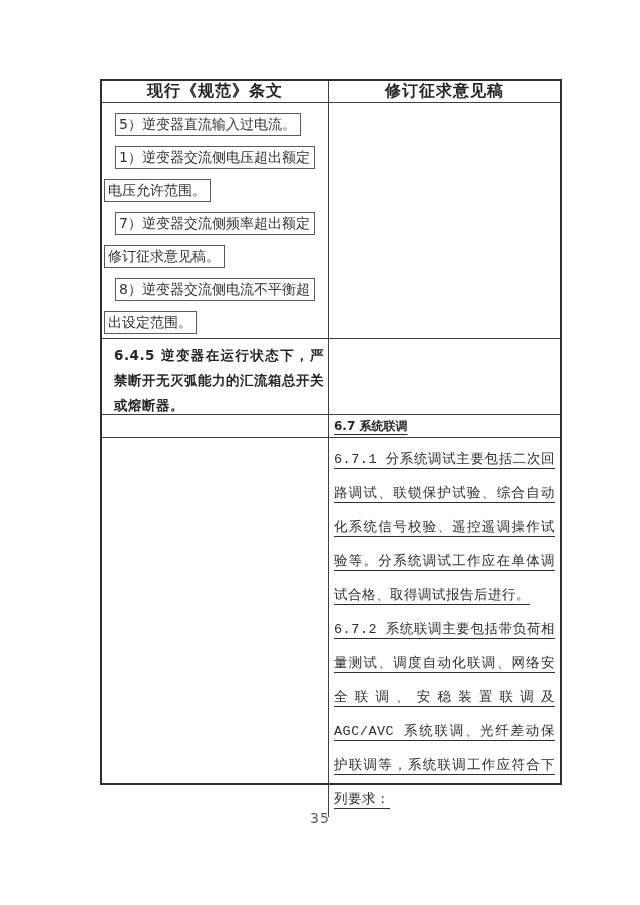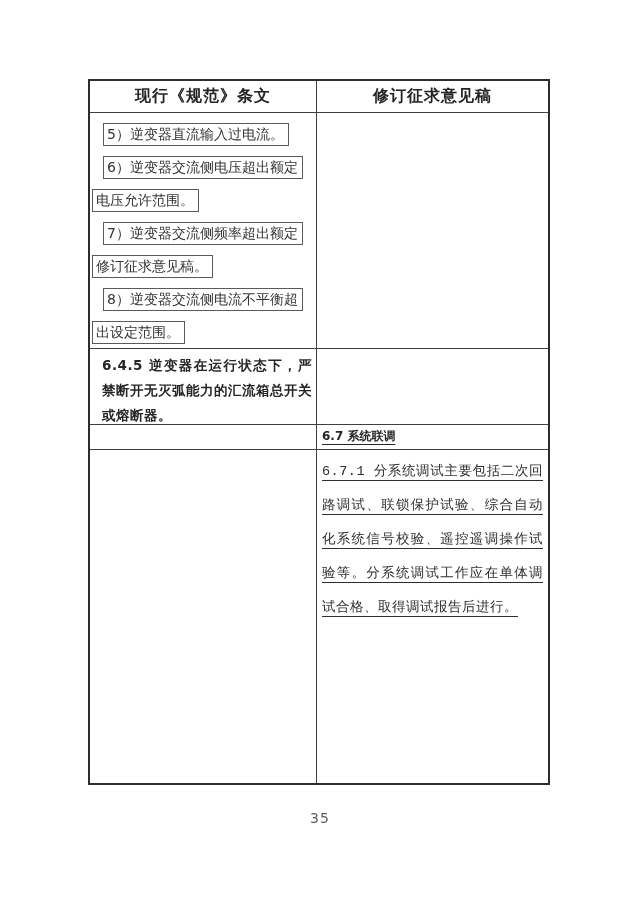--- a/index.html
+++ b/index.html
@@ -11,21 +11,21 @@
     position: relative;
     width: 640px;
     height: 905px;
     background: #ffffff;
     font-family: "DejaVu Sans", sans-serif;
     color: #2b2b2b;
     overflow: hidden;
   }
   .doc-table {
     position: absolute;
-    left: 88px;
+    left: 100px;
     top: 79px;
     width: 462px;
     height: 706px;
     box-sizing: border-box;
     border: 2px solid #2d2d2d;
     display: flex;
     flex-direction: column;
   }
   .t-row {
     display: flex;
@@ -138,21 +138,21 @@
       <div class="cell cell-left">现行《规范》条文</div>
       <div class="cell cell-right">修订征求意见稿</div>
     </div>
 
     <div class="t-row row-deleted">
       <div class="cell cell-left">
         <div class="box-line indent">
           <span class="boxed">5）逆变器直流输入过电流。</span>
         </div>
         <div class="box-line indent">
-          <span class="boxed">6）逆变器交流侧电压超出额定</span>
+          <span class="boxed">1）逆变器交流侧电压超出额定</span>
         </div>
         <div class="box-line">
           <span class="boxed">电压允许范围。</span>
         </div>
         <div class="box-line indent">
           <span class="boxed">7）逆变器交流侧频率超出额定</span>
         </div>
         <div class="box-line">
           <span class="boxed">修订征求意见稿。</span>
         </div>
@@ -174,20 +174,21 @@
       <div class="cell cell-left"></div>
       <div class="cell cell-right">
         <span class="u">6.7 系统联调</span>
       </div>
     </div>
 
     <div class="t-row row-67x">
       <div class="cell cell-left"></div>
       <div class="cell cell-right">
         <div class="para">6.7.1 分系统调试主要包括二次回路调试、联锁保护试验、综合自动化系统信号校验、遥控遥调操作试验等。分系统调试工作应在单体调试合格、取得调试报告后进行。</div>
+        <div class="para">6.7.2 系统联调主要包括带负荷相量测试、调度自动化联调、网络安全联调、安稳装置联调及 AGC/AVC 系统联调、光纤差动保护联调等，系统联调工作应符合下列要求：</div>
       </div>
     </div>
 
   </div>
 
   <div class="page-number">35</div>
 
 </div>
 
 </body></html>

